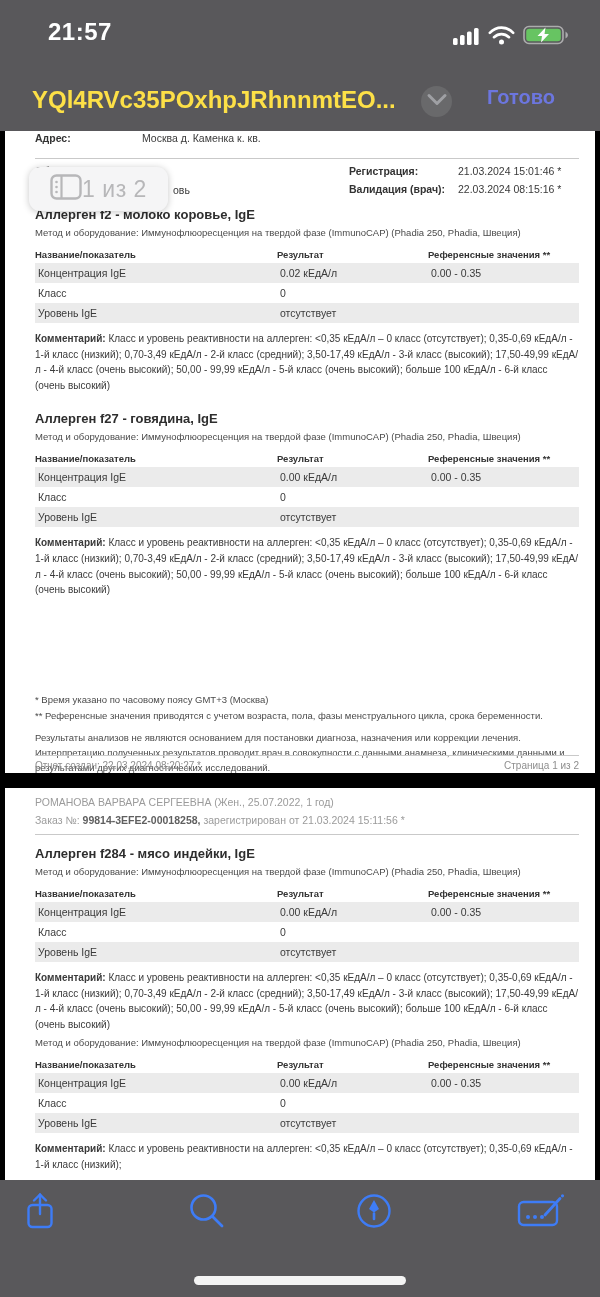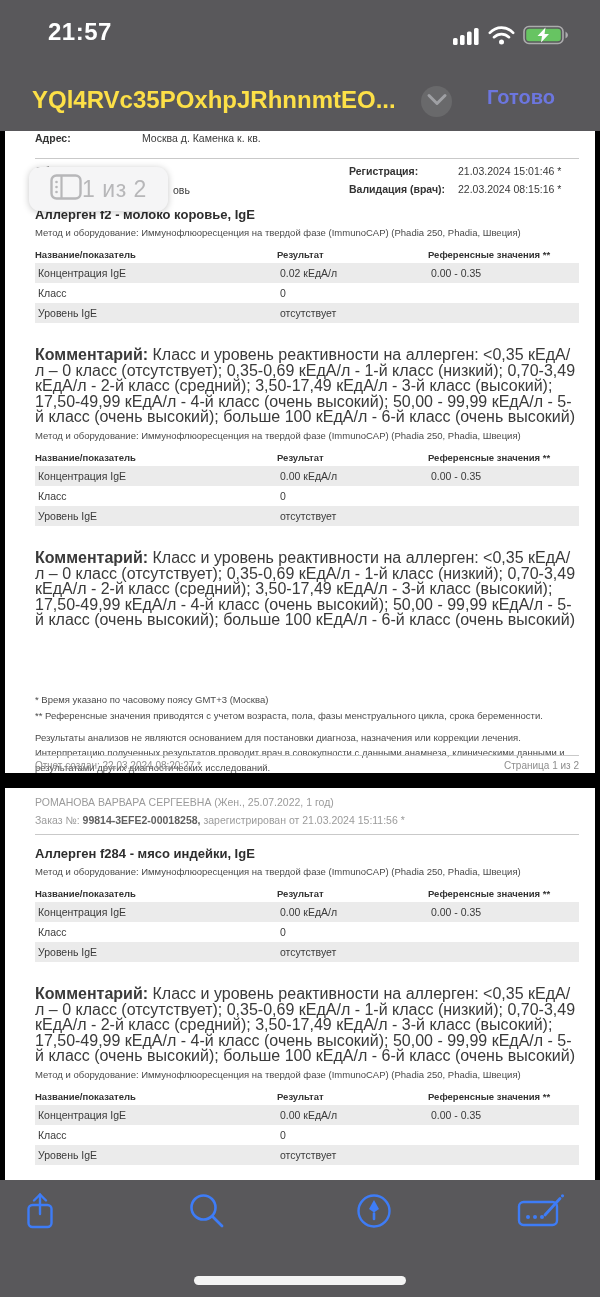--- a/index.html
+++ b/index.html
@@ -26,21 +26,21 @@
   .hr{position:absolute;left:30px;right:16px;height:1px;background:#C9C9C9;}
   .graytxt{color:#9B9B9B;}
 
   .sections{position:absolute;left:30px;right:16px;}
   .sec-title{font-size:13px;font-weight:700;color:#2E2E2E;margin:0;}
   .sec-method{font-size:9.5px;color:#4A4A4A;margin:5px 0 0 0;line-height:11px;}
   .tbl{margin-top:8px;}
   .trow{display:grid;grid-template-columns:242px 151px 1fr;align-items:center;height:20px;font-size:10.5px;padding-left:3px;}
   .trow.thead{height:17px;font-size:9.5px;font-weight:700;color:#333;padding-left:0;}
   .trow.shade{background:#EBEBEB;}
-  .cmt{font-size:16px;line-height:15.6px;margin:24px 0 0 0;color:#3A3A3A;}
+  .cmt{font-size:10px;line-height:15.6px;margin:8px 0 0 0;color:#3A3A3A;}
   .cmt .b{font-weight:700;}
   .mt18{margin-top:18px;}
 
   .fn{font-size:9.5px;color:#4A4A4A;margin:0;line-height:16px;}
   .disc{font-size:9.5px;color:#4A4A4A;margin:6px 0 0 0;line-height:15px;}
   .pfoot{position:absolute;left:30px;right:16px;top:629px;display:flex;justify-content:space-between;font-size:10px;color:#8E8E8E;}
 
   
   .pill{position:absolute;left:29px;top:167px;width:139px;height:44px;background:#F5F5F6;border-radius:11px;box-shadow:0 1px 7px rgba(0,0,0,.22);display:flex;align-items:center;justify-content:center;gap:0;z-index:5;}
   .pill-label{font-size:23px;color:#B7B7B9;letter-spacing:.5px;}
@@ -130,20 +130,21 @@
             <span></span>
           </div>
           <div class="trow shade">
             <span>Уровень IgE</span>
             <span>отсутствует</span>
             <span></span>
           </div>
         </div>
         <p class="cmt"><span class="b">Комментарий:</span> <span>Класс и уровень реактивности на аллерген: &lt;0,35 кЕдА/л – 0 класс (отсутствует); 0,35-0,69 кЕдА/л - 1-й класс (низкий); 0,70-3,49 кЕдА/л - 2-й класс (средний); 3,50-17,49 кЕдА/л - 3-й класс (высокий); 17,50-49,99 кЕдА/л - 4-й класс (очень высокий); 50,00 - 99,99 кЕдА/л - 5-й класс (очень высокий); больше 100 кЕдА/л - 6-й класс (очень высокий)</span></p>
 
+        <h3 class="sec-title mt18">Аллерген f27 - говядина, IgE</h3>
         <p class="sec-method">Метод и оборудование: Иммунофлюоресценция на твердой фазе (ImmunoCAP) (Phadia 250, Phadia, Швеция)</p>
         <div class="tbl">
           <div class="trow thead">
             <span>Название/показатель</span>
             <span>Результат</span>
             <span>Референсные значения **</span>
           </div>
           <div class="trow shade">
             <span>Концентрация IgE</span>
             <span>0.00 кЕдА/л</span>

